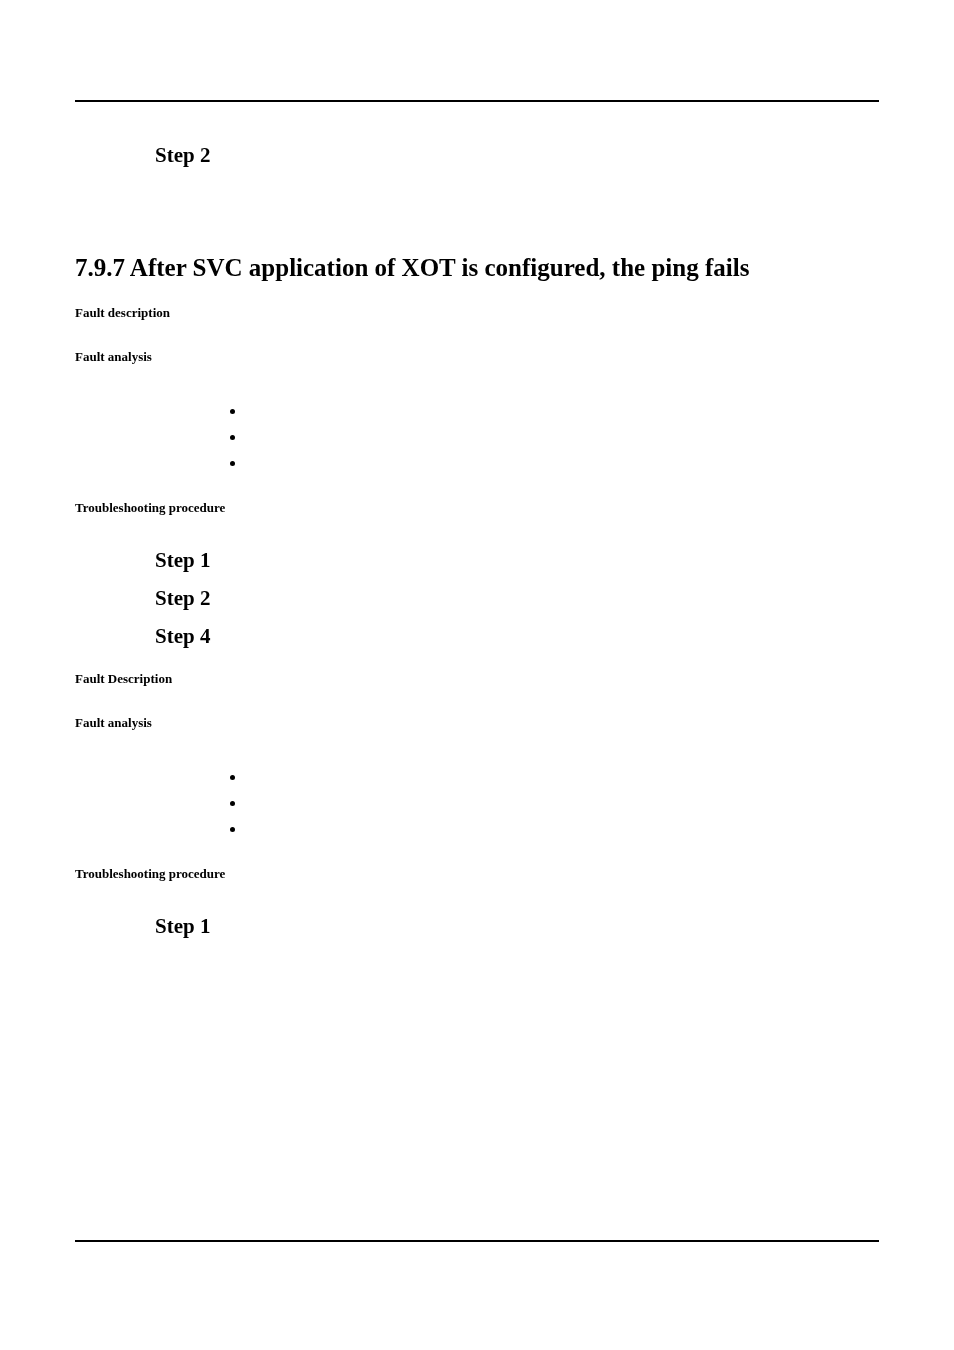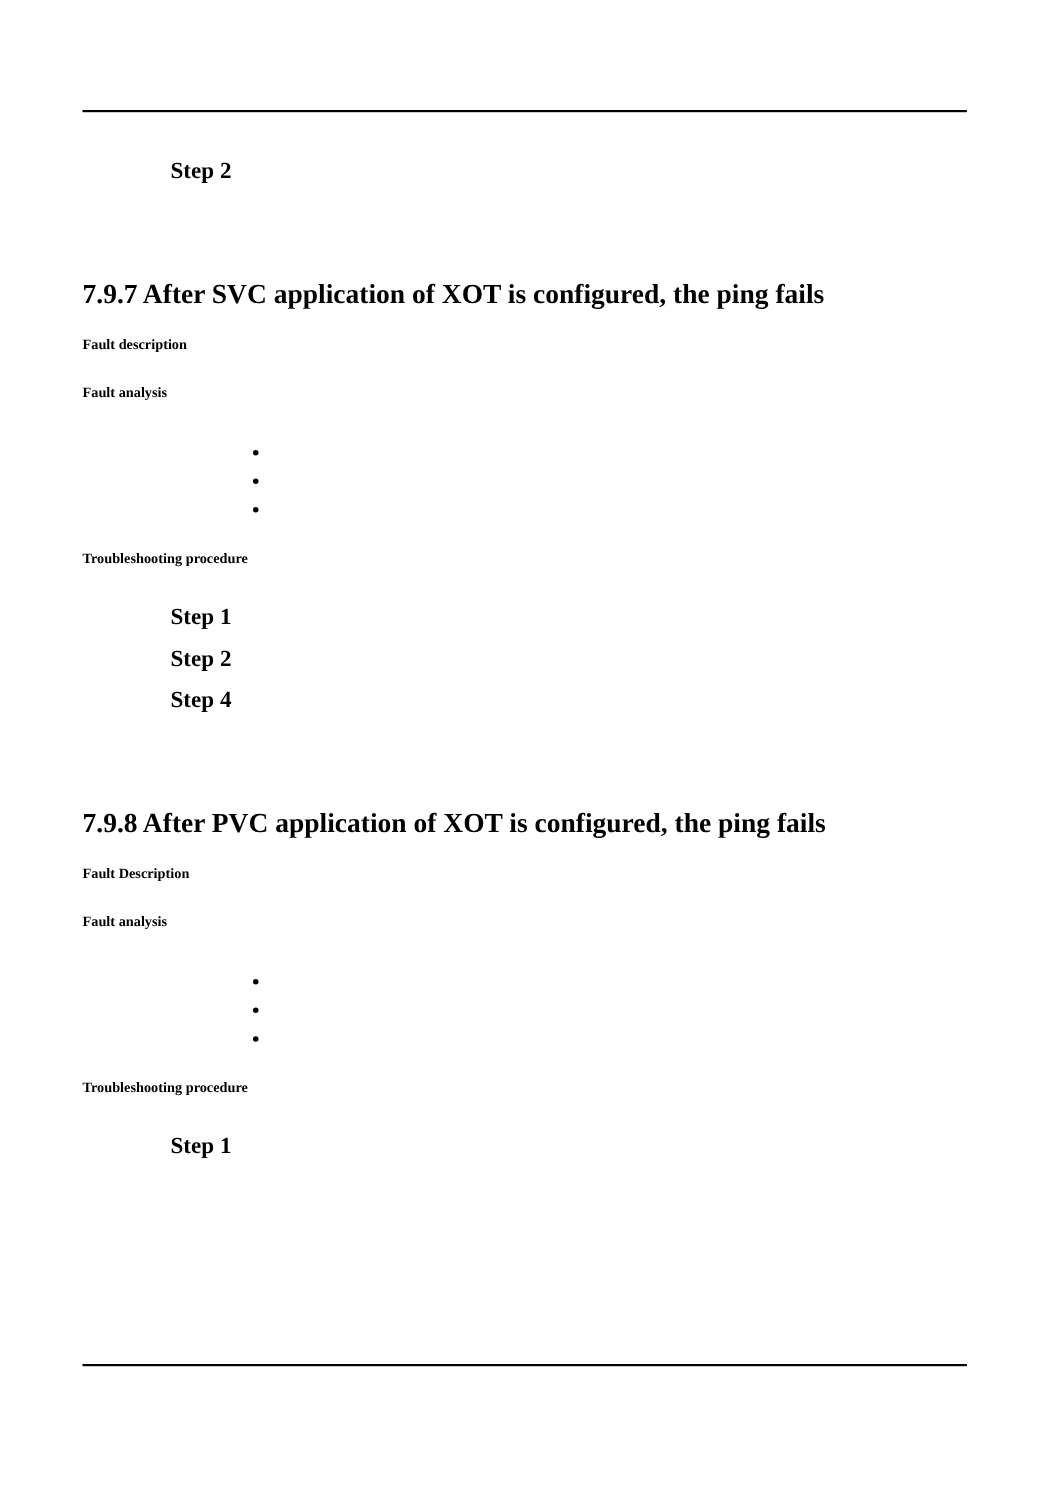--- a/index.html
+++ b/index.html
@@ -100,21 +100,20 @@
   </ul>
 
   <h3 class="sub-title after-list">Troubleshooting procedure</h3>
 
   <div class="steps-block">
     <p class="step-label">Step 1</p>
     <p class="step-label">Step 2</p>
     <p class="step-label">Step 4</p>
   </div>
 
-  <h2 class="section-title">7.9.8 After PVC application of XOT is configured, the ping fails</h2>
 
   <h3 class="sub-title">Fault Description</h3>
 
   <h3 class="sub-title gap">Fault analysis</h3>
 
   <ul class="bullets">
     <li></li>
     <li></li>
     <li></li>
   </ul>

